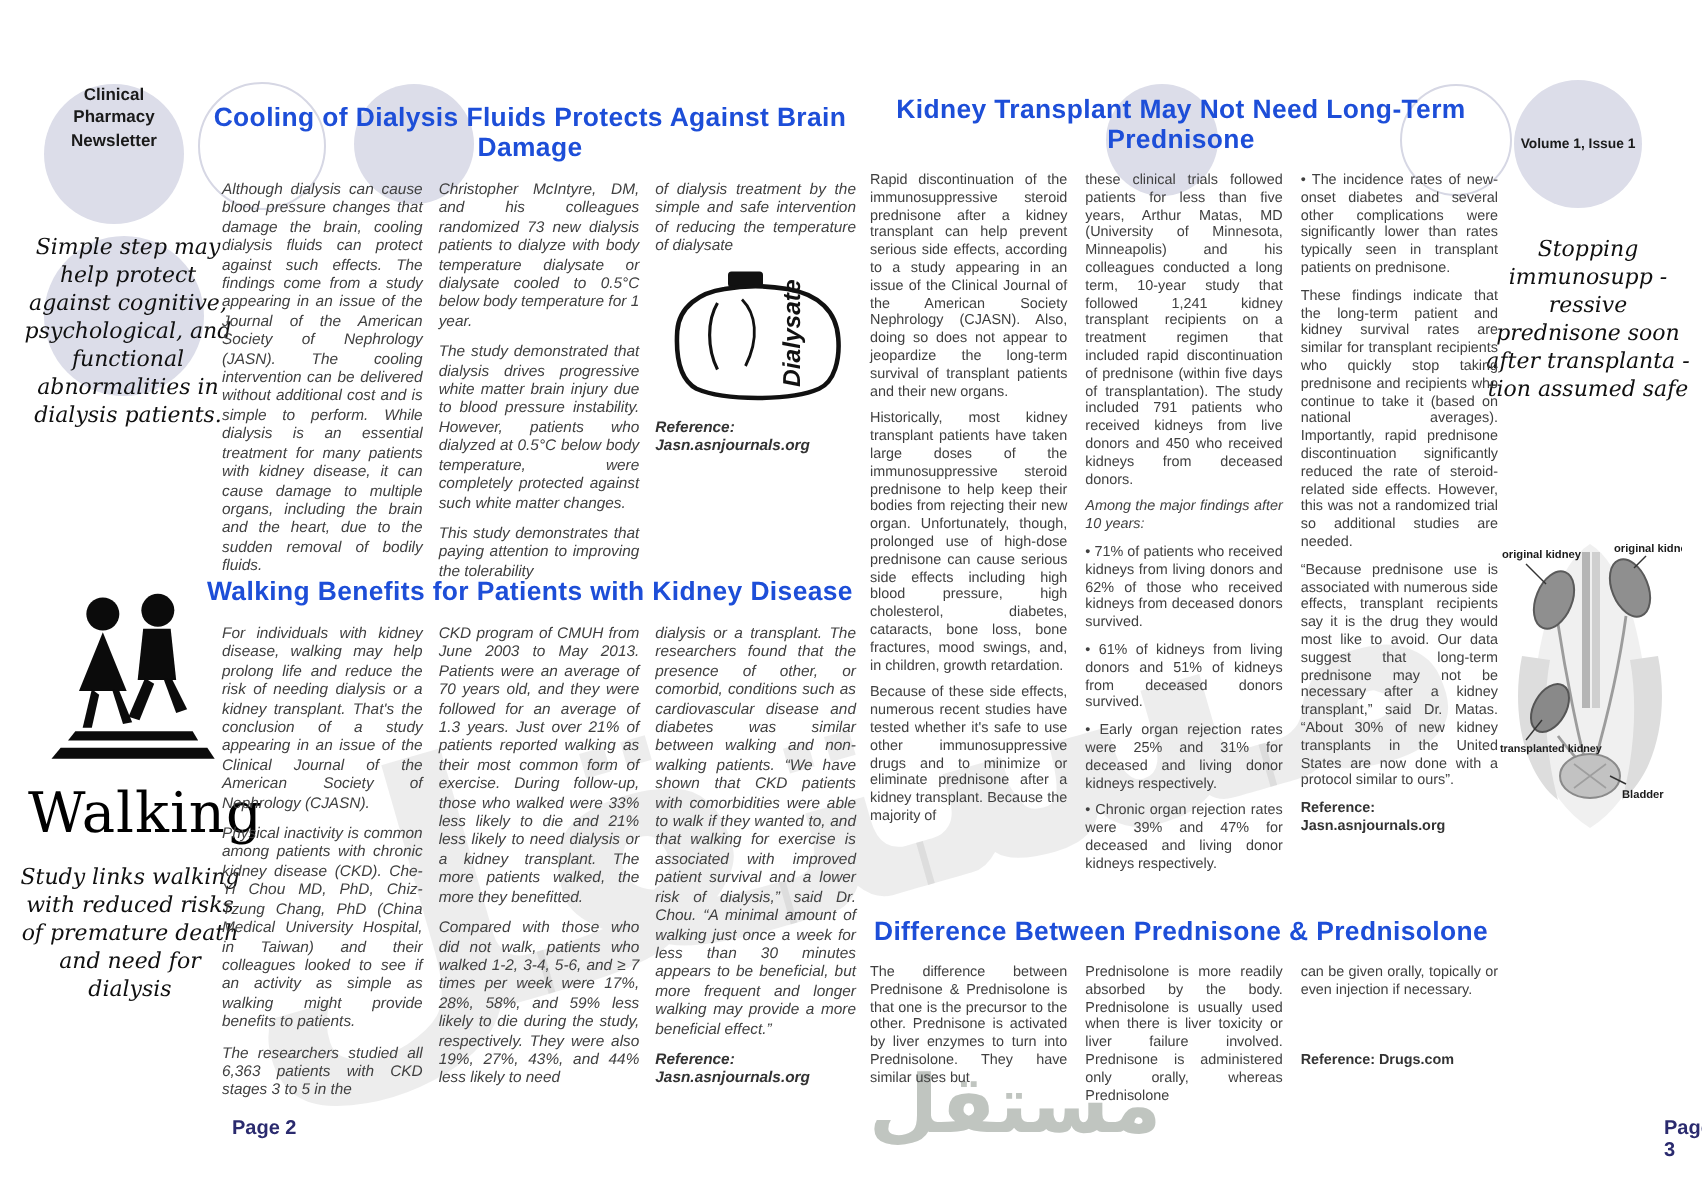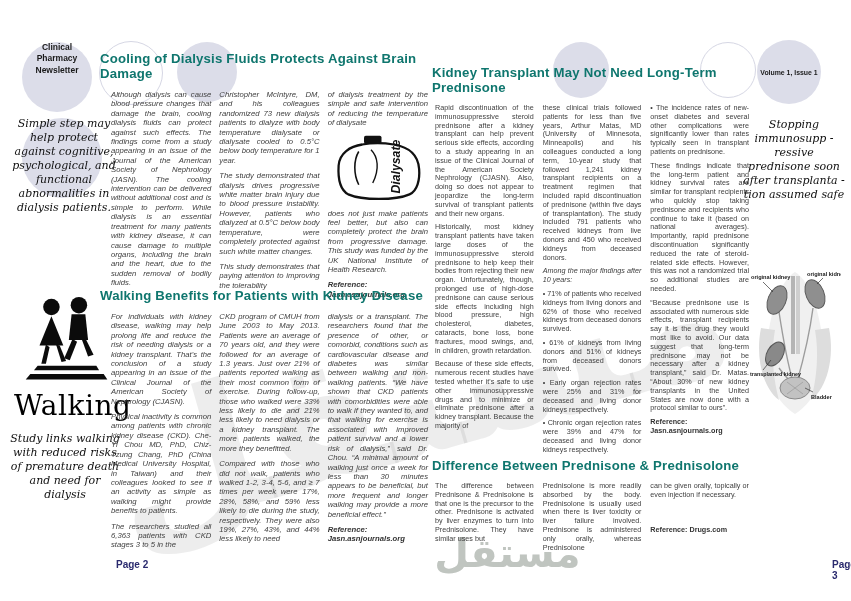--- a/index.html
+++ b/index.html
@@ -17,32 +17,32 @@
   .script{position:absolute;font-family:"DejaVu Serif",serif;font-style:italic;font-size:11px;
           line-height:1.28;text-align:center;color:#101010;z-index:2;}
   #callout-left-top{left:8px;top:117px;width:112px;}
   #callout-left-bottom{left:10px;top:432px;width:110px;}
   #callout-right{left:742px;top:118px;width:104px;}
   
   #walking-block{position:absolute;left:14px;top:296px;width:106px;text-align:center;z-index:2;}
   #walking-caption{font-family:"DejaVu Serif",serif;font-size:28px;color:#000;margin-top:1px;letter-spacing:.5px;}
   
   .article{position:absolute;z-index:3;}
-  .headline{font-weight:bold;font-size:13.2px;color:#0f766e;text-align:left;letter-spacing:.2px;}
+  .headline{font-weight:bold;font-size:13.2px;color:#1d4ed8;text-align:center;letter-spacing:.2px;}
   .cols{display:flex;margin-top:9px;}
   .col{flex:1;text-align:justify;}
   .col p{margin:0 0 6px 0;}
   .left-pg .cols{gap:8px;padding-left:11px;padding-right:2px;}
   .left-pg .col{font-size:7.7px;line-height:9.4px;font-style:italic;}
   .right-pg .cols{gap:9px;padding-left:3px;}
   .right-pg .col{font-size:7.2px;line-height:8.8px;}
   .right-pg .col p{margin:0 0 5px 0;}
   #article-cooling{left:100px;top:51px;width:330px;}
   #article-walking{left:100px;top:288px;width:330px;}
-  #article-transplant{left:432px;top:65px;width:317px;}
+  #article-transplant{left:432px;top:47px;width:317px;}
   #article-prednisone{left:432px;top:458px;width:317px;}
   #transplant-col2 p:nth-child(2){font-style:italic;}
   .ref{font-weight:bold;color:#333;margin-top:3px;font-size:inherit;line-height:inherit;}
   .ref div{white-space:nowrap;}
   #prednisone-ref{margin-top:26px;font-weight:bold;color:#333;}
   #jug-wrap{margin:3px auto 5px auto;display:block;}
   
   .page-num{position:absolute;font-weight:bold;font-size:10px;color:#2a2a6e;z-index:3;padding-left:28px;}
   #page2{left:88px;top:559px;}
   #page3{left:804px;top:559px;}
@@ -149,23 +149,20 @@
         <div>
             <p>of dialysis treatment by the simple and safe intervention of reducing the temperature of dialysate</p>
           </div>
         <svg id="jug-wrap" width="92" height="70" viewBox="0 0 104 80">
           <rect x="36" y="2" width="20" height="9" rx="2" fill="#111"></rect>
           <path d="M34,12 C20,14 8,22 7,36 C6,52 9,64 18,69 C34,76 72,76 88,69 C97,65 100,52 99,40 C98,25 88,15 70,12 C58,10 45,10 34,12 Z" fill="#ffffff" stroke="#111" stroke-width="2.6"></path>
           <path d="M30,20 C24,30 24,46 30,58" fill="none" stroke="#111" stroke-width="1.8"></path>
           <path d="M44,18 C52,26 54,40 46,56" fill="none" stroke="#111" stroke-width="1.6"></path>
           <text transform="rotate(-90 72 42)" x="46" y="47" font-size="14" font-weight="bold" fill="#111">Dialysate</text>
         </svg>
-        <div>
-            <p>does not just make patients feel better, but also can completely protect the brain from progressive damage. This study was funded by the UK National Institute of Health Research.</p>
-          </div>
         <div class="ref">
           <div>Reference:</div>
           <div>Jasn.asnjournals.org</div>
         </div>
       </div>
     </div>
   </div>
 
   <div class="article left-pg" id="article-walking">
     <div class="headline">Walking Benefits for Patients with Kidney Disease</div>

